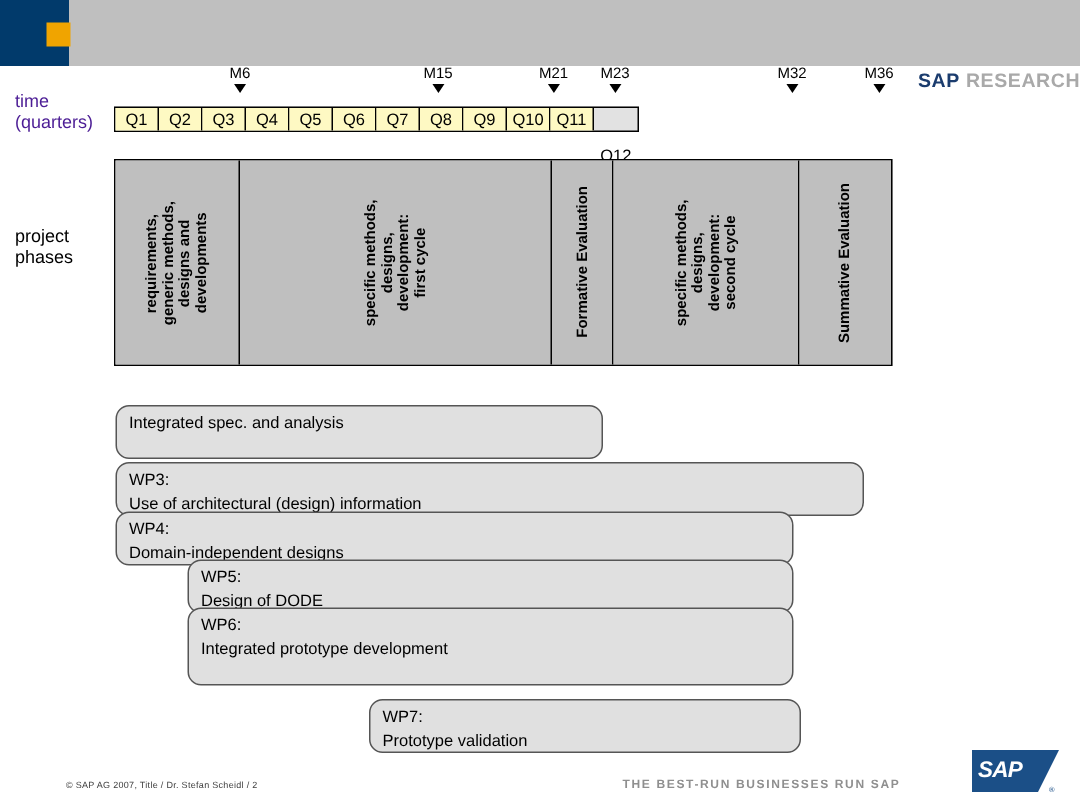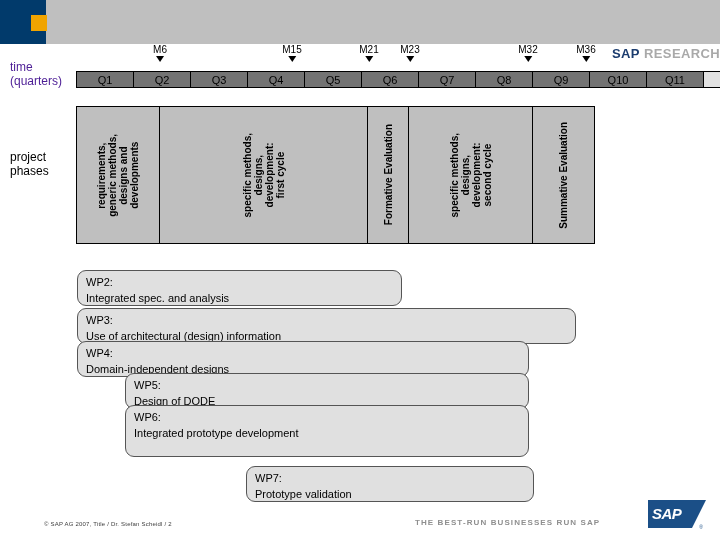--- a/index.html
+++ b/index.html
@@ -44,25 +44,25 @@
     border-left:4px solid transparent;border-right:4px solid transparent;
     border-top:6px solid #000;
   }
 
   #quarter-row{
     position:absolute;left:76px;top:71px;height:17px;
     display:flex;border:1px solid #000;box-sizing:border-box;
     background:#e2e2e2;
   }
   .quarter-cell{
-    width:57px;box-sizing:border-box;
+    width:29px;box-sizing:border-box;
     border-right:1px solid #000;
     font-size:11px;color:#000;
     display:flex;align-items:center;justify-content:center;
-    background:#737373;
+    background:#fef9c3;
   }
   .quarter-cell:last-child{border-right:none;margin-top:32px;}
 
   
   #phases-label{
     position:absolute;left:10px;top:150px;
     font-size:12px;color:#000;line-height:14px;
   }
   #phase-row{
     position:absolute;left:76px;top:106px;height:138px;
@@ -218,21 +218,20 @@
 development:
 second cycle</div>
     </div>
     <div class="phase-cell" style="width: 61px;">
       <div class="phase-text">Summative Evaluation</div>
     </div>
   </div>
 
 <div id="wp-layer">
     <div class="wp-box" style="left: 77px; top: 270px; width: 325px; height: 36px; z-index: 10;">
-      <span class="wp-id">WP2:</span>
       <span class="wp-desc">Integrated spec. and analysis</span>
     </div>
     <div class="wp-box" style="left: 77px; top: 308px; width: 499px; height: 36px; z-index: 11;">
       <span class="wp-id">WP3:</span>
       <span class="wp-desc">Use of architectural (design) information</span>
     </div>
     <div class="wp-box" style="left: 77px; top: 341px; width: 452px; height: 36px; z-index: 12;">
       <span class="wp-id">WP4:</span>
       <span class="wp-desc">Domain-independent designs</span>
     </div>

